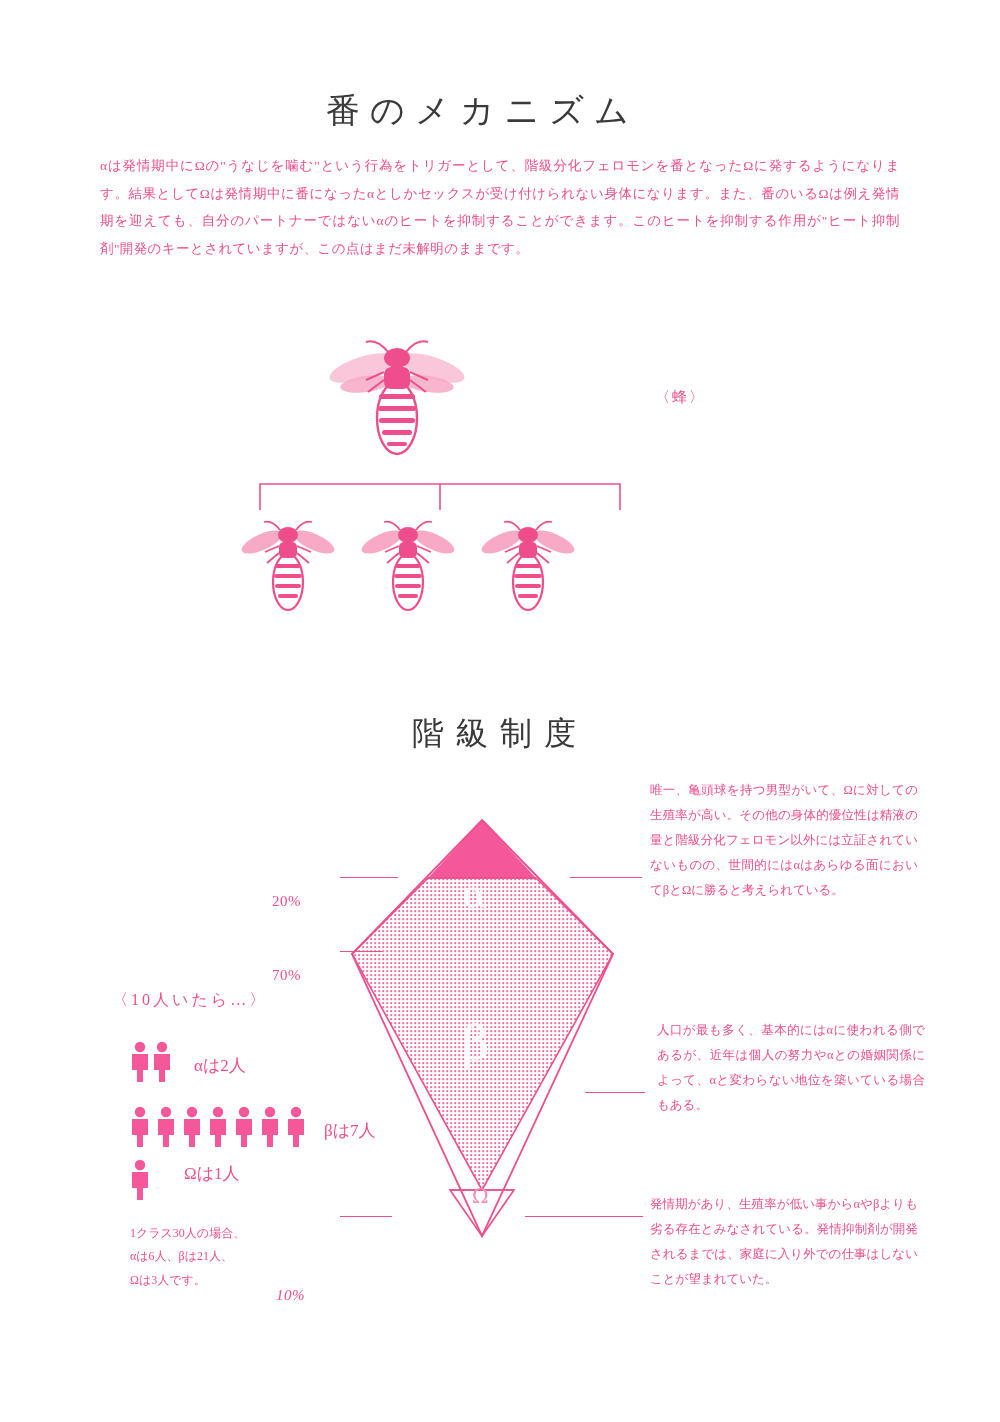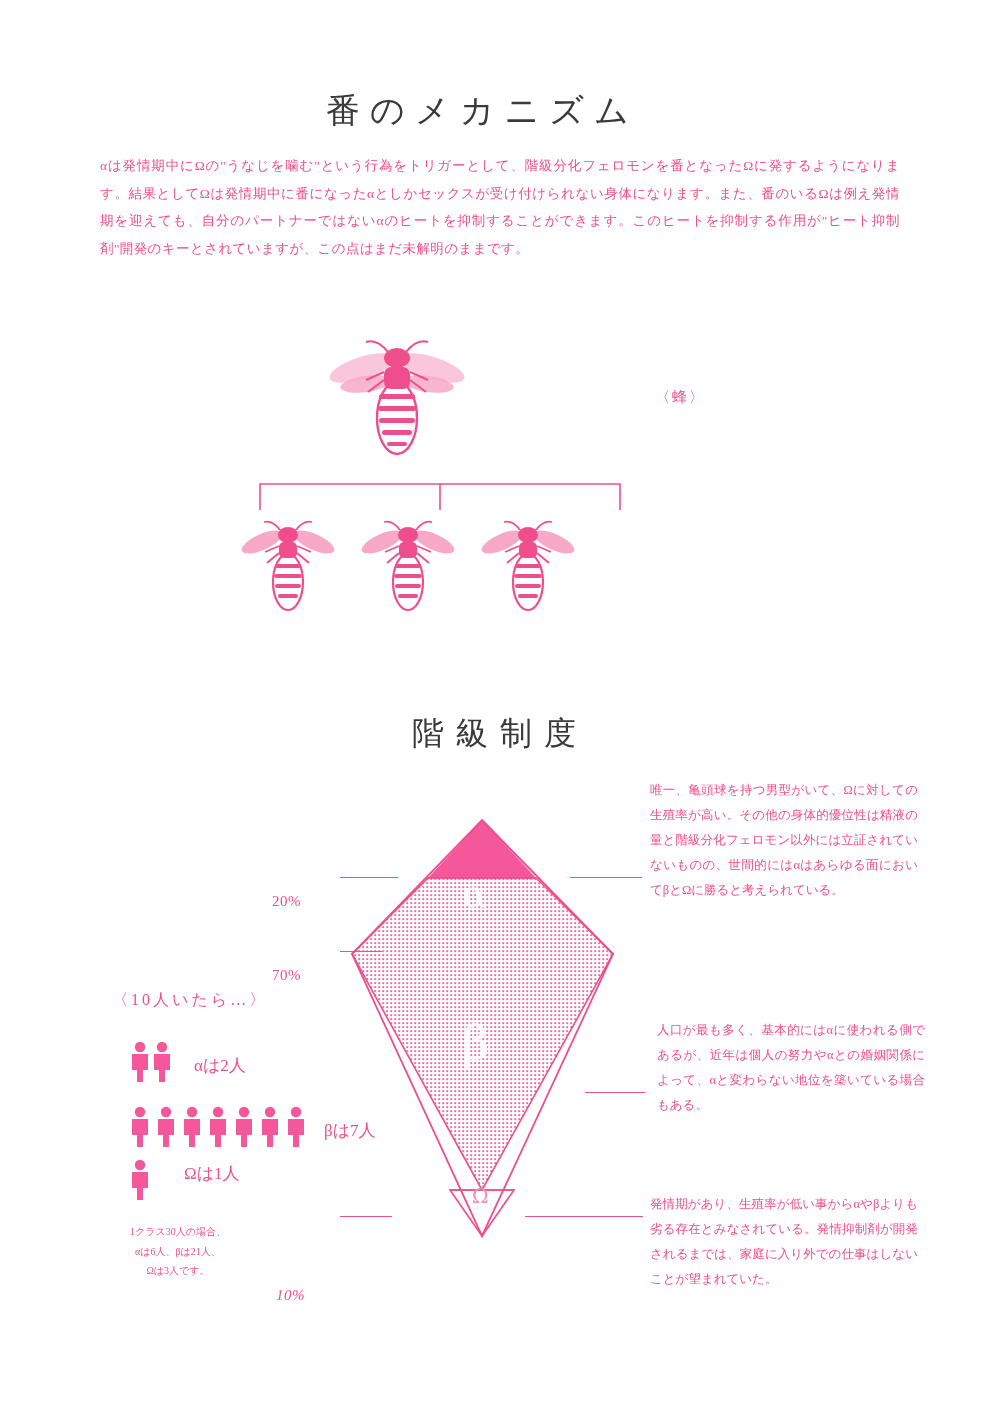--- a/index.html
+++ b/index.html
@@ -158,24 +158,23 @@
     white-space: nowrap;
   }
   .row-alpha { left: 128px; top: 1040px; }
   .row-beta  { left: 128px; top: 1105px; }
   .row-omega { left: 128px; top: 1158px; }
 
   .class-note {
     position: absolute;
     left: 130px;
     top: 1222px;
-    font-size: 10px;
+    font-size: 12px;
     line-height: 1.95;
     color: #ef4e8c;
-    text-align: center;
   }
 
   
   .note {
     position: absolute;
     width: 268px;
     font-size: 12.5px;
     line-height: 2.0;
     color: #ef4e8c;
     text-align: justify;

